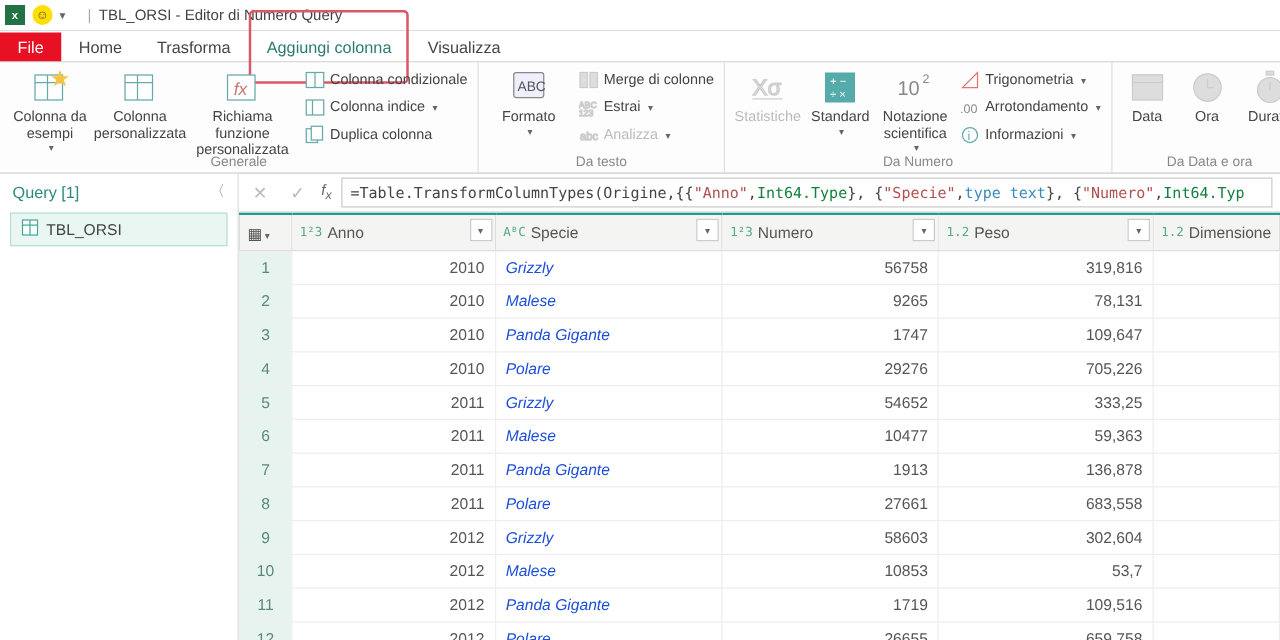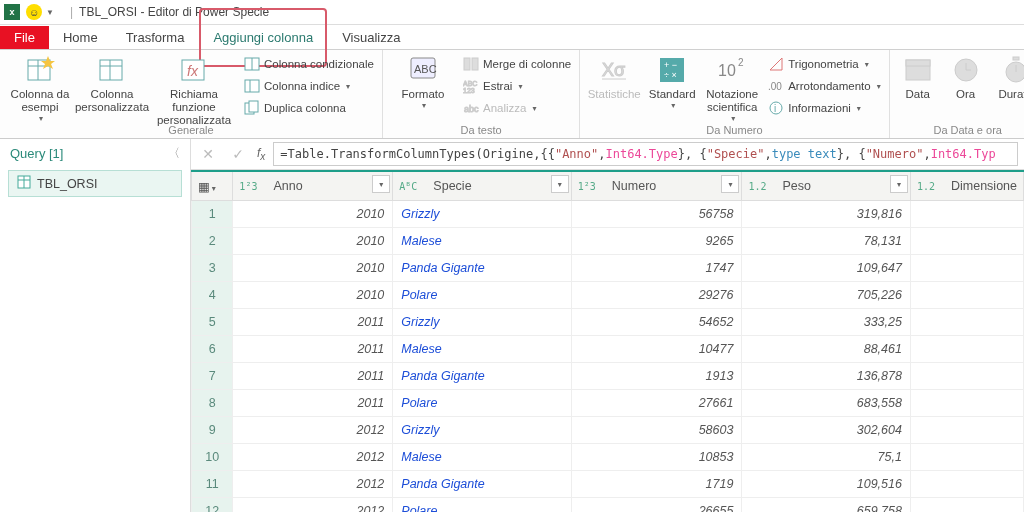--- a/index.html
+++ b/index.html
@@ -27,45 +27,45 @@
 .workspace{display:flex;height:calc(512px - 24px - 24px - 88px)}
 .qpanel{width:190px;border-right:1px solid #ddd;background:#fff}
 .qpanel-hdr{display:flex;justify-content:space-between;align-items:center;padding:6px 10px;color:#2b8a7a;font-size:13px}
 .qpanel-hdr .chev{font-size:12px;color:#888;cursor:pointer}
 .qitem{margin:2px 8px;padding:4px 8px;border:1px solid #b7dfd5;background:#eaf6f2;display:flex;align-items:center;gap:6px;font-size:12.5px;cursor:pointer}
 .gridwrap{flex:1;display:flex;flex-direction:column;overflow:hidden}
 .fx-bar{height:30px;display:flex;align-items:center;border-bottom:1px solid #ddd;padding:0 6px;gap:8px}
 .fx-btn{width:22px;height:22px;display:flex;align-items:center;justify-content:center;color:#bbb;font-size:14px;cursor:pointer}
 .fx-lbl{font-style:italic;font-size:12px;color:#666}
 .fx-box{flex:1;border:1px solid #ccc;height:22px;display:flex;align-items:center;padding:0 6px;font-family:Consolas,monospace;font-size:12px;overflow:hidden;white-space:nowrap}
-.kw{color:#3a8bbb}.ty{color:#ec4899}.str{color:#b05050}
+.kw{color:#3a8bbb}.ty{color:#15803d}.str{color:#b05050}
 .grid{flex:1;overflow:hidden}
 table{border-collapse:collapse;width:100%;font-size:12.5px}
 th{background:#f4f4f2;border:1px solid #ddd;border-top:2px solid #1e9e8a;text-align:left;font-weight:normal;padding:3px 6px;position:relative;color:#555;height:22px}
-th .hflex{display:flex;align-items:center;gap:16px}
+th .hflex{display:flex;align-items:center;gap:4px}
 th .dd-btn{position:absolute;right:2px;top:3px;width:16px;height:16px;border:1px solid #ccc;background:#fff;display:flex;align-items:center;justify-content:center;font-size:8px;color:#666;cursor:pointer}
 .ty-ico{font-size:10px;color:#5a8;font-family:Consolas,monospace}
 td{border:1px solid #eee;padding:3px 8px;height:20px}
 td.rn{background:#e7f3ee;text-align:center;color:#5a8a7c;width:26px}
-td.num{text-align:right;font-style:italic;color:#555}
+td.num{text-align:right;color:#555}
 td.txt{font-style:italic;color:#1d4ed8}
 th.rn-h{width:26px;background:#f4f4f2}
 .col-anno{width:160px}.col-spec{width:180px}.col-numer{width:170px}.col-peso{width:170px}
 </style>
 </head>
 <body>
 
 <div class="title-bar">
   <div class="ex-icon">x</div>
   <div class="smiley">☺</div>
   <span class="qa-dd">▼</span>
   <span class="title-sep">|</span>
   <span>TBL_ORSI</span>
   <span>&nbsp;-&nbsp;</span>
-  <span>Editor di Power Specie</span>
+  <span>Editor di Numero Query</span>
 </div>
 
 <div class="tabs">
   <div class="tab file">File</div>
   <div class="tab">Home</div>
   <div class="tab">Trasforma</div>
   <div class="tab active">Aggiungi colonna</div>
   <div class="tab">Visualizza</div>
 </div>
 
@@ -391,21 +391,21 @@
               <td class="txt">Grizzly</td>
               <td class="num">54652</td>
               <td class="num">333,25</td>
               <td class="num"></td>
             </tr>
             <tr>
               <td class="rn">6</td>
               <td class="num">2011</td>
               <td class="txt">Malese</td>
               <td class="num">10477</td>
-              <td class="num">88,461</td>
+              <td class="num">59,363</td>
               <td class="num"></td>
             </tr>
             <tr>
               <td class="rn">7</td>
               <td class="num">2011</td>
               <td class="txt">Panda Gigante</td>
               <td class="num">1913</td>
               <td class="num">136,878</td>
               <td class="num"></td>
             </tr>
@@ -423,21 +423,21 @@
               <td class="txt">Grizzly</td>
               <td class="num">58603</td>
               <td class="num">302,604</td>
               <td class="num"></td>
             </tr>
             <tr>
               <td class="rn">10</td>
               <td class="num">2012</td>
               <td class="txt">Malese</td>
               <td class="num">10853</td>
-              <td class="num">75,1</td>
+              <td class="num">53,7</td>
               <td class="num"></td>
             </tr>
             <tr>
               <td class="rn">11</td>
               <td class="num">2012</td>
               <td class="txt">Panda Gigante</td>
               <td class="num">1719</td>
               <td class="num">109,516</td>
               <td class="num"></td>
             </tr>

